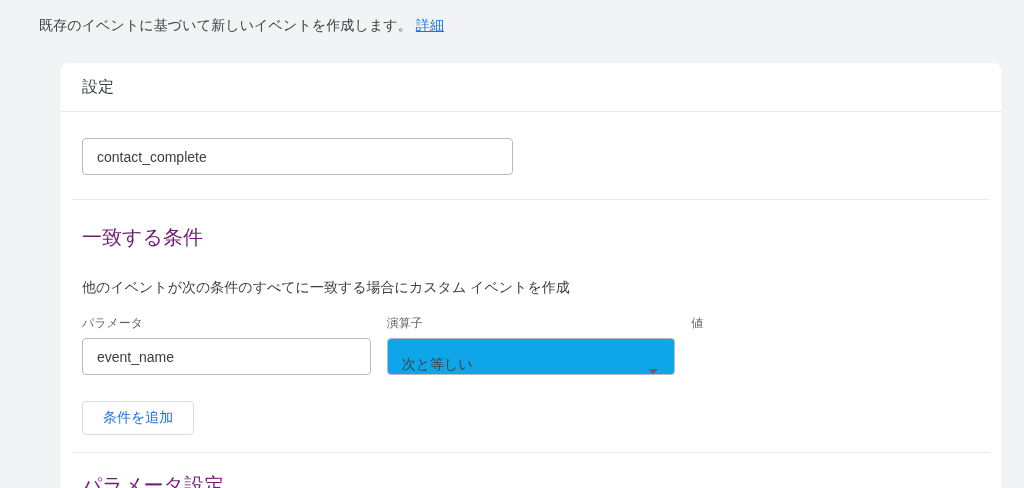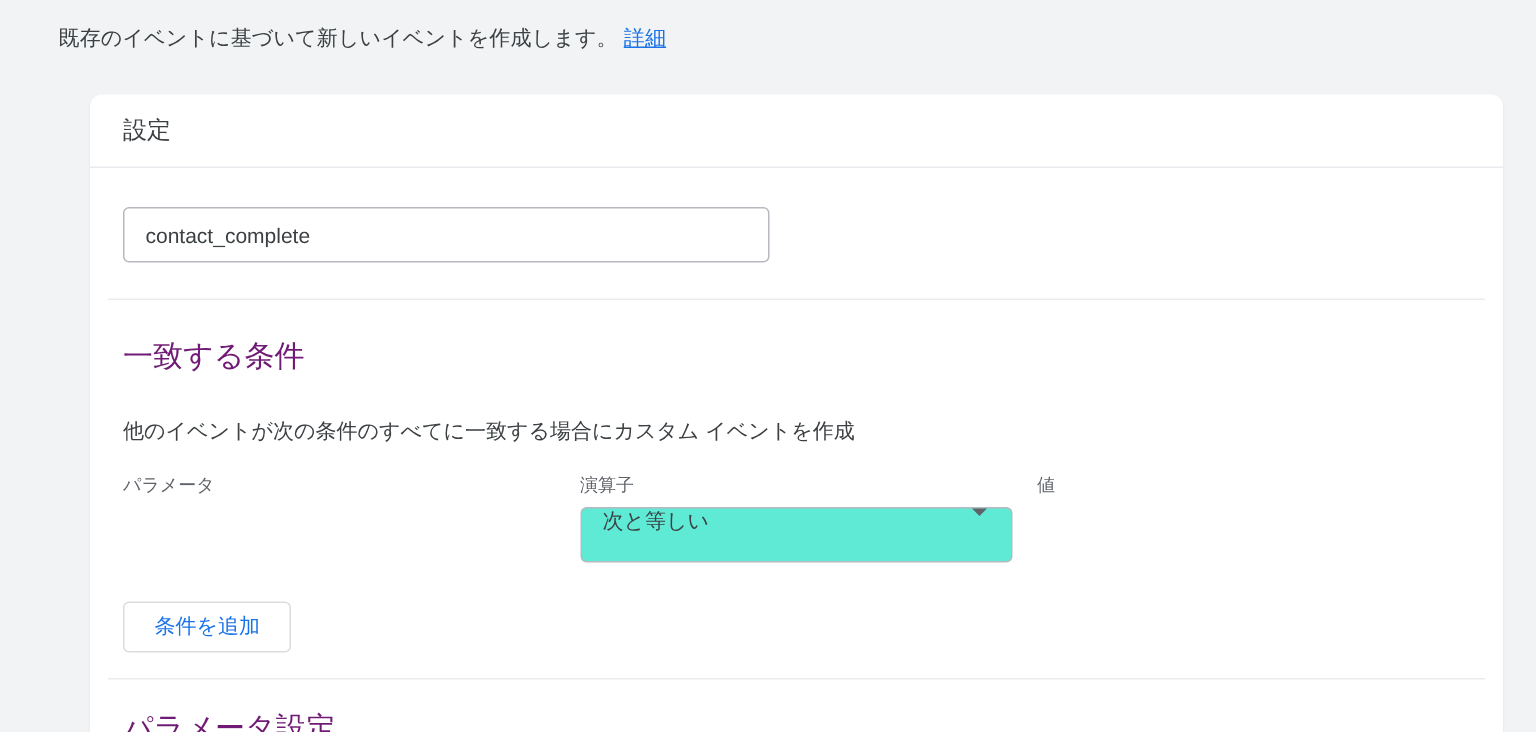--- a/index.html
+++ b/index.html
@@ -119,23 +119,23 @@
     width: 100%;
   }
   .select-box {
     box-sizing: border-box;
     height: 37px;
     border: 1px solid #b6bac0;
     border-radius: 4px;
     padding: 0 14px;
     font-size: 14px;
     color: #3c4043;
-    background: #5eead4;
-    display: flex;
-    align-items: flex-start;
+    background: #0ea5e9;
+    display: flex;
+    align-items: flex-end;
     justify-content: space-between;
     cursor: pointer;
   }
   .dropdown-arrow {
     width: 0;
     height: 0;
     border-left: 5px solid transparent;
     border-right: 5px solid transparent;
     border-top: 5px solid #5f6368;
     margin-right: 2px;
@@ -181,20 +181,21 @@
 
     <hr class="divider">
 
     <div class="section-title">一致する条件</div>
     <div class="section-subtitle">他のイベントが次の条件のすべてに一致する場合にカスタム イベントを作成</div>
 
     <div class="conditions-row">
 
       <div class="condition-field">
         <span class="field-label">パラメータ</span>
+        <input type="text" class="text-input" value="event_name" style="">
       </div>
 
       <div class="condition-field">
         <span class="field-label">演算子</span>
         <div class="select-box">
           <span>次と等しい</span>
           <span class="dropdown-arrow"></span>
         </div>
       </div>
 

